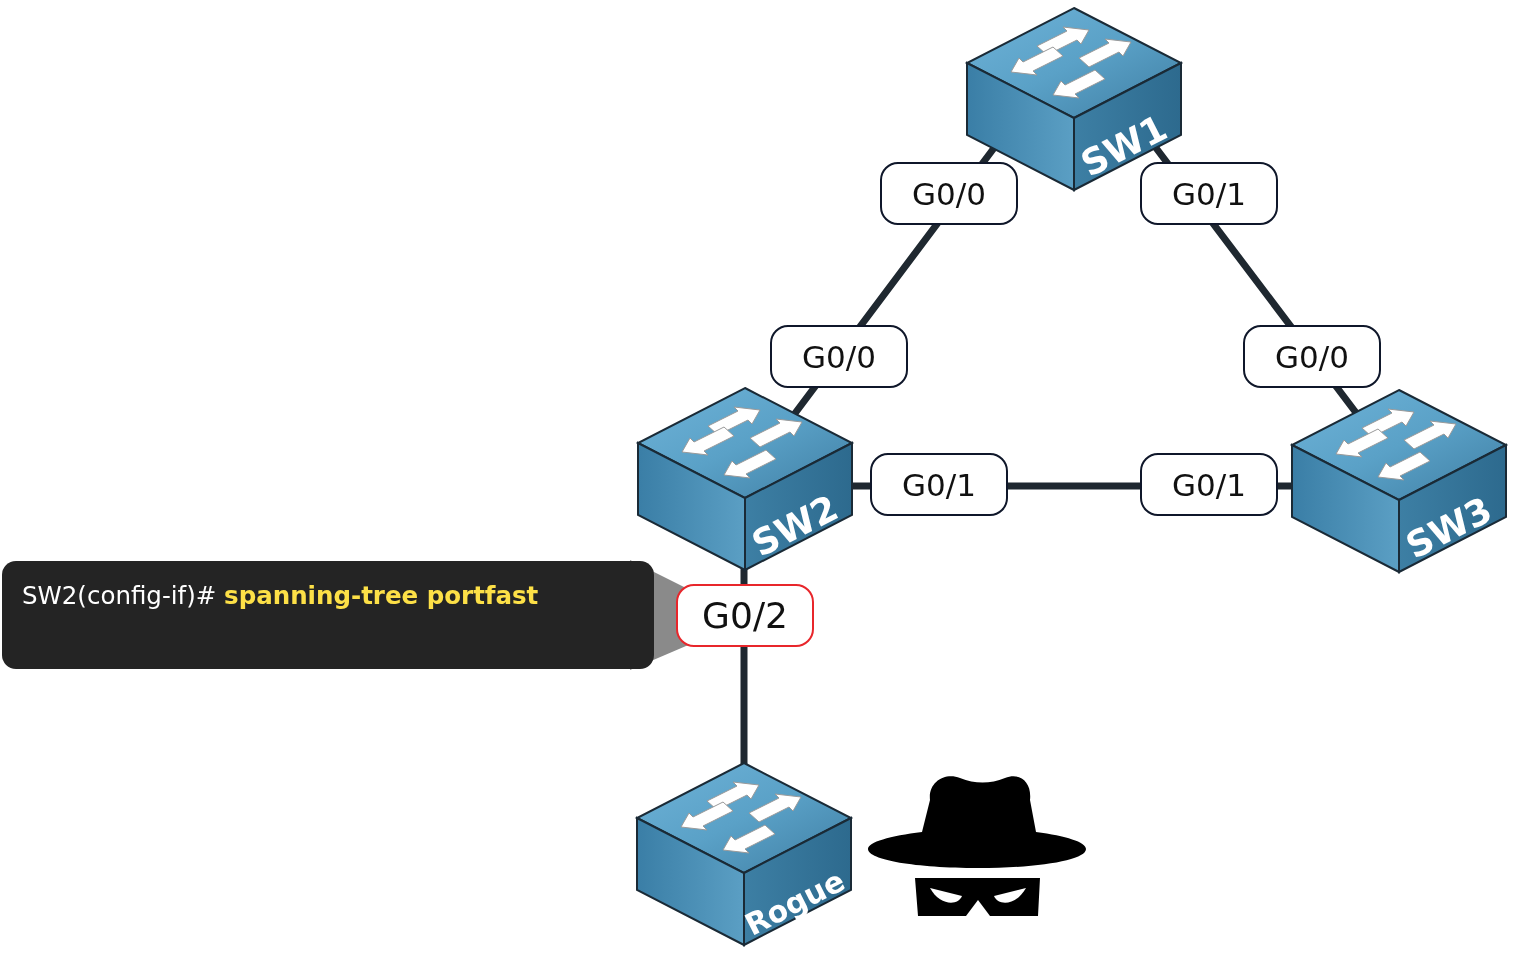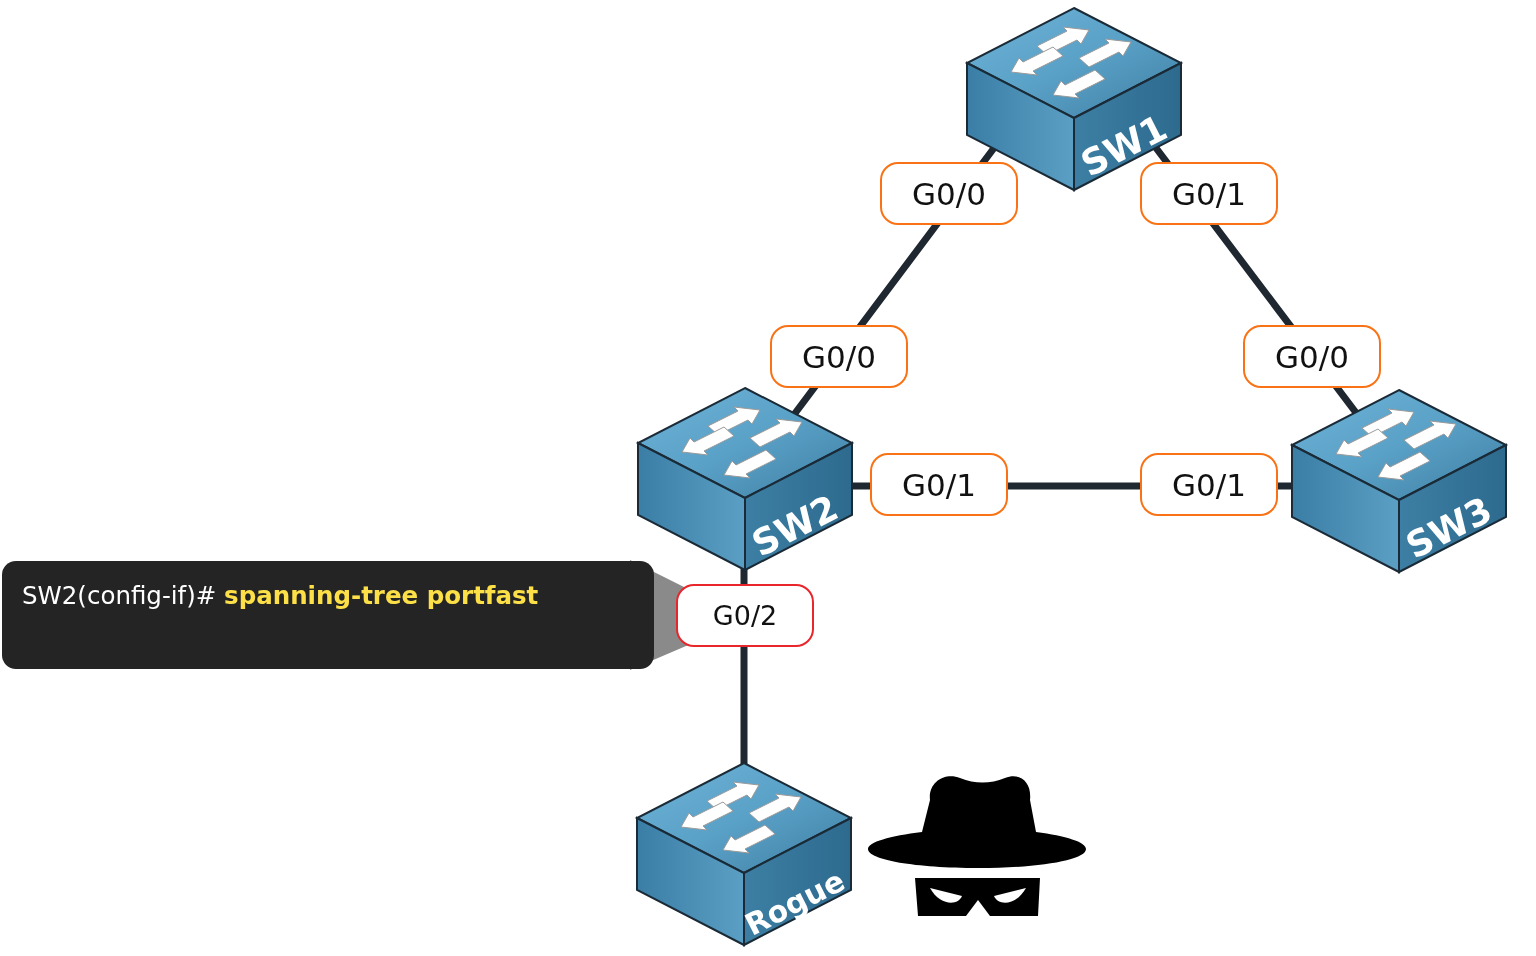--- a/index.html
+++ b/index.html
@@ -1,21 +1,21 @@
 <!DOCTYPE html>
 <html><head>
 <meta charset="utf-8">
 <style>
   html,body{margin:0;padding:0;background:#ffffff;}
   body{width:1536px;height:956px;position:relative;overflow:hidden;font-family:"DejaVu Sans",sans-serif;}
   svg#diagram{position:absolute;left:0;top:0;}
-  .lbl{position:absolute;box-sizing:border-box;background:#fff;border:2px solid #f97316;border-radius:18px;
+  .lbl{position:absolute;box-sizing:border-box;background:#fff;border:2px solid #0f172a;border-radius:18px;
        display:flex;align-items:center;justify-content:center;font-family:"DejaVu Sans",sans-serif;
        font-size:31px;color:#111;letter-spacing:0px;}
-  .lbl.red{border-color:#e8262b;font-size:27px;}
+  .lbl.red{border-color:#e8262b;font-size:36px;}
   .cmd{position:absolute;left:2px;top:561px;width:652px;height:108px;background:#242424;border-radius:14px;
        box-sizing:border-box;padding:18px 0 0 20px;color:#fff;font-family:"DejaVu Sans",sans-serif;font-size:24.5px;line-height:33px;white-space:nowrap;}
   .cmd .b{font-weight:bold;}
   .cmd .g{font-weight:bold;color:#fde047;}
 </style>
 </head>
 <body>
 
 <svg id="diagram" width="1536" height="956" viewBox="0 0 1536 956">
   <defs>

